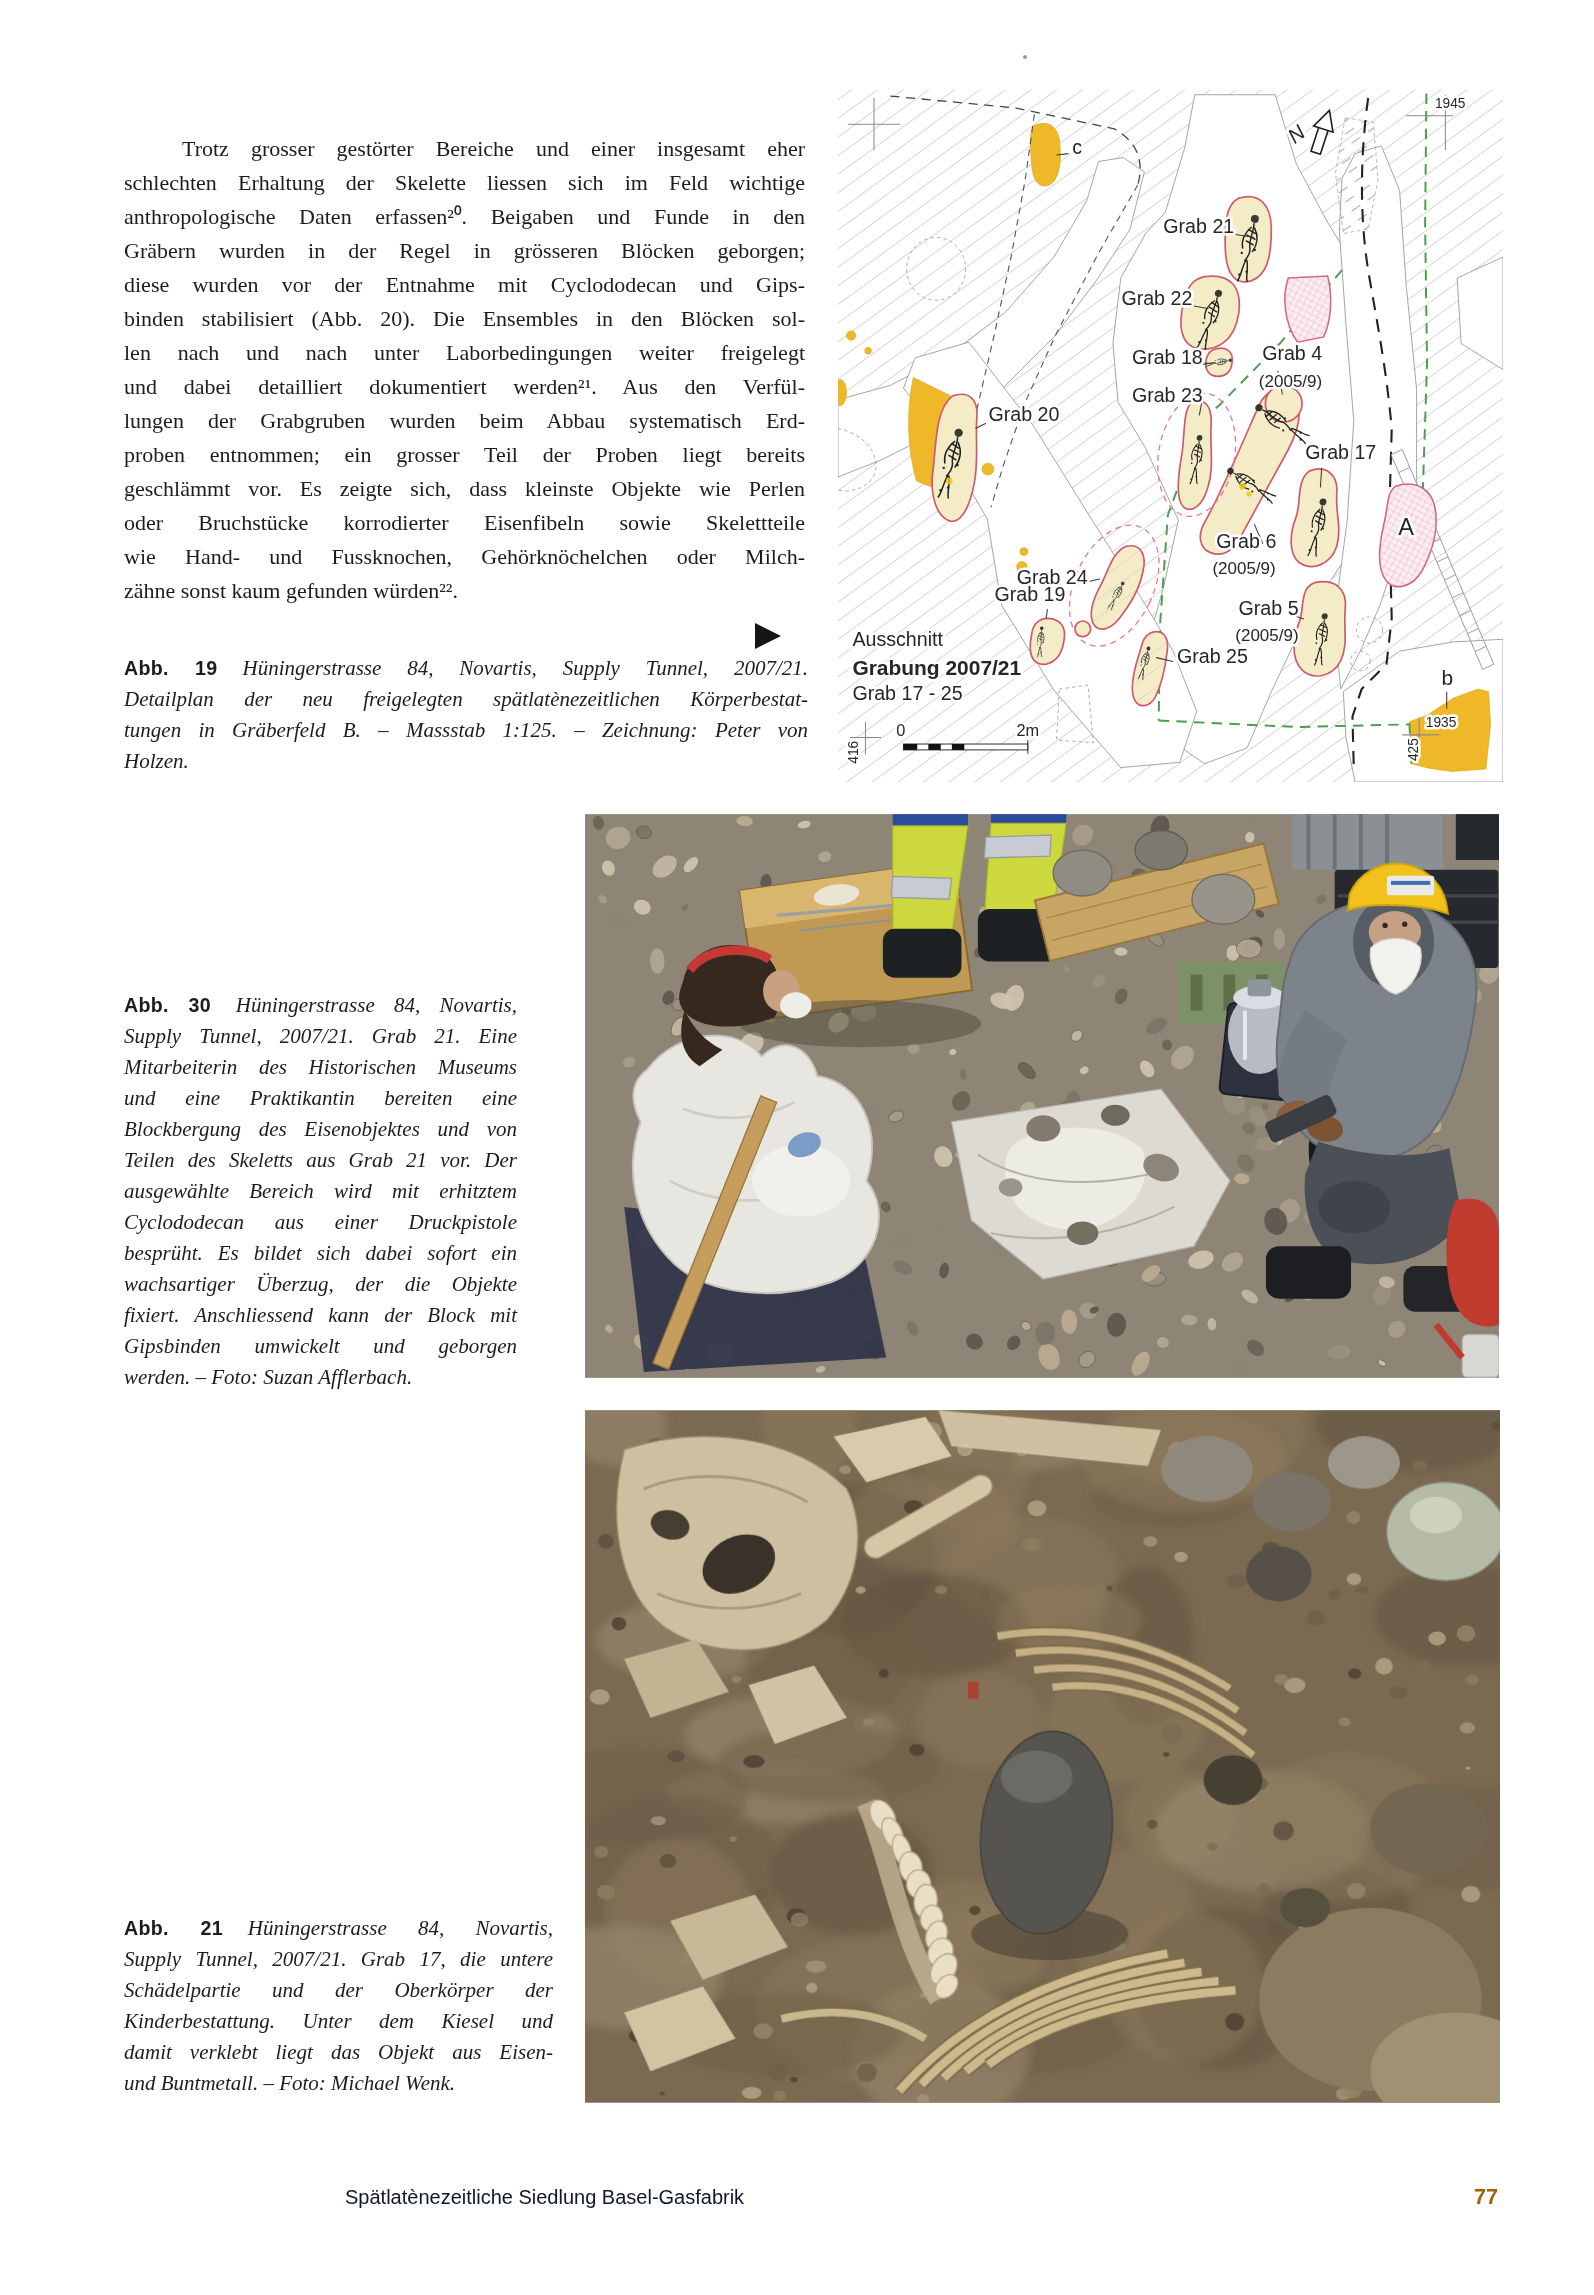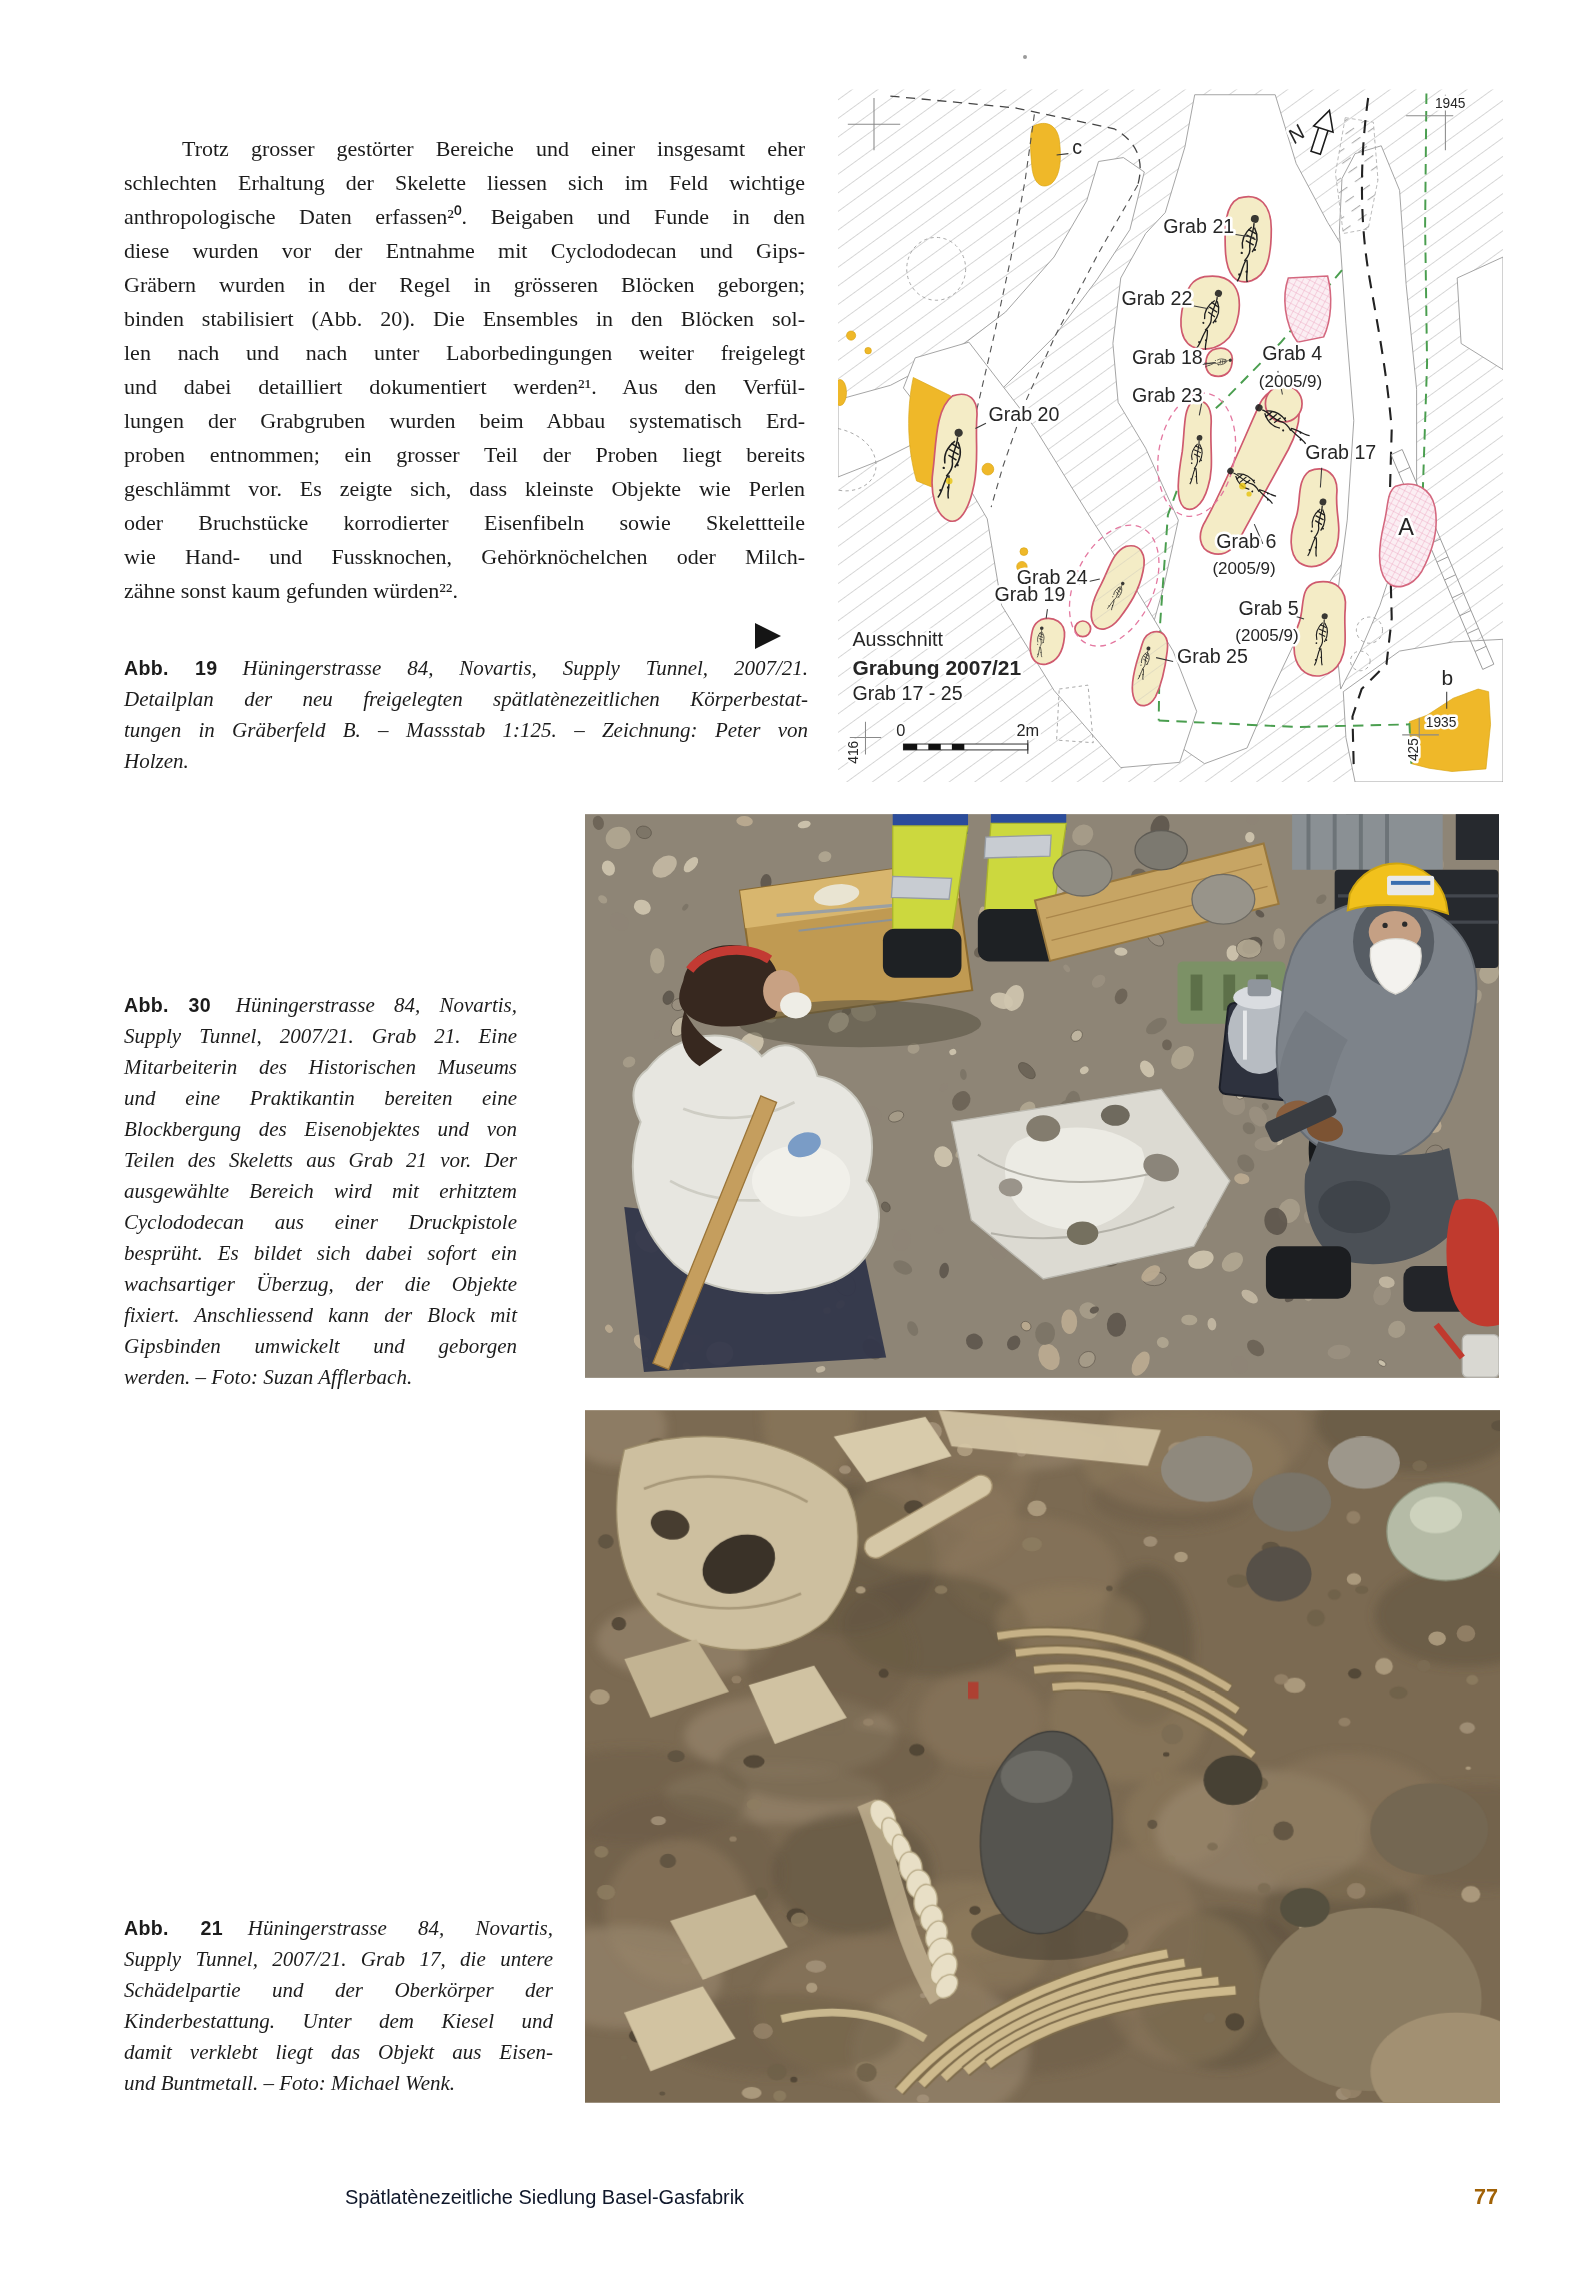--- a/index.html
+++ b/index.html
@@ -49,22 +49,22 @@
 <body>
 
 <div class="page">
 
   <div class="artifact-dot"></div>
 
   <div class="bodytext">
     <div class="bt-line first">Trotz grosser gestörter Bereiche und einer insgesamt eher</div>
     <div class="bt-line">schlechten Erhaltung der Skelette liessen sich im Feld wichtige</div>
     <div class="bt-line">anthropologische Daten erfassen²⁰. Beigaben und Funde in den</div>
+    <div class="bt-line">Gräbern wurden in der Regel in grösseren Blöcken geborgen;</div>
     <div class="bt-line">diese wurden vor der Entnahme mit Cyclododecan und Gips-</div>
-    <div class="bt-line">Gräbern wurden in der Regel in grösseren Blöcken geborgen;</div>
     <div class="bt-line">binden stabilisiert (Abb. 20). Die Ensembles in den Blöcken sol-</div>
     <div class="bt-line">len nach und nach unter Laborbedingungen weiter freigelegt</div>
     <div class="bt-line">und dabei detailliert dokumentiert werden²¹. Aus den Verfül-</div>
     <div class="bt-line">lungen der Grabgruben wurden beim Abbau systematisch Erd-</div>
     <div class="bt-line">proben entnommen; ein grosser Teil der Proben liegt bereits</div>
     <div class="bt-line">geschlämmt vor. Es zeigte sich, dass kleinste Objekte wie Perlen</div>
     <div class="bt-line">oder Bruchstücke korrodierter Eisenfibeln sowie Skelettteile</div>
     <div class="bt-line">wie Hand- und Fussknochen, Gehörknöchelchen oder Milch-</div>
     <div class="bt-line last">zähne sonst kaum gefunden würden²².</div>
   </div>

